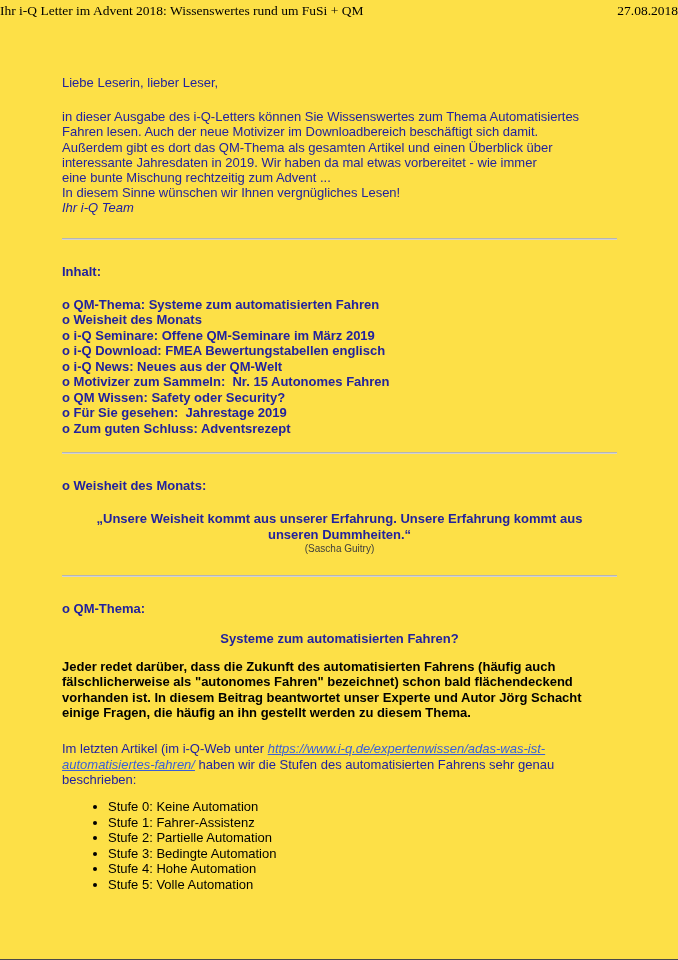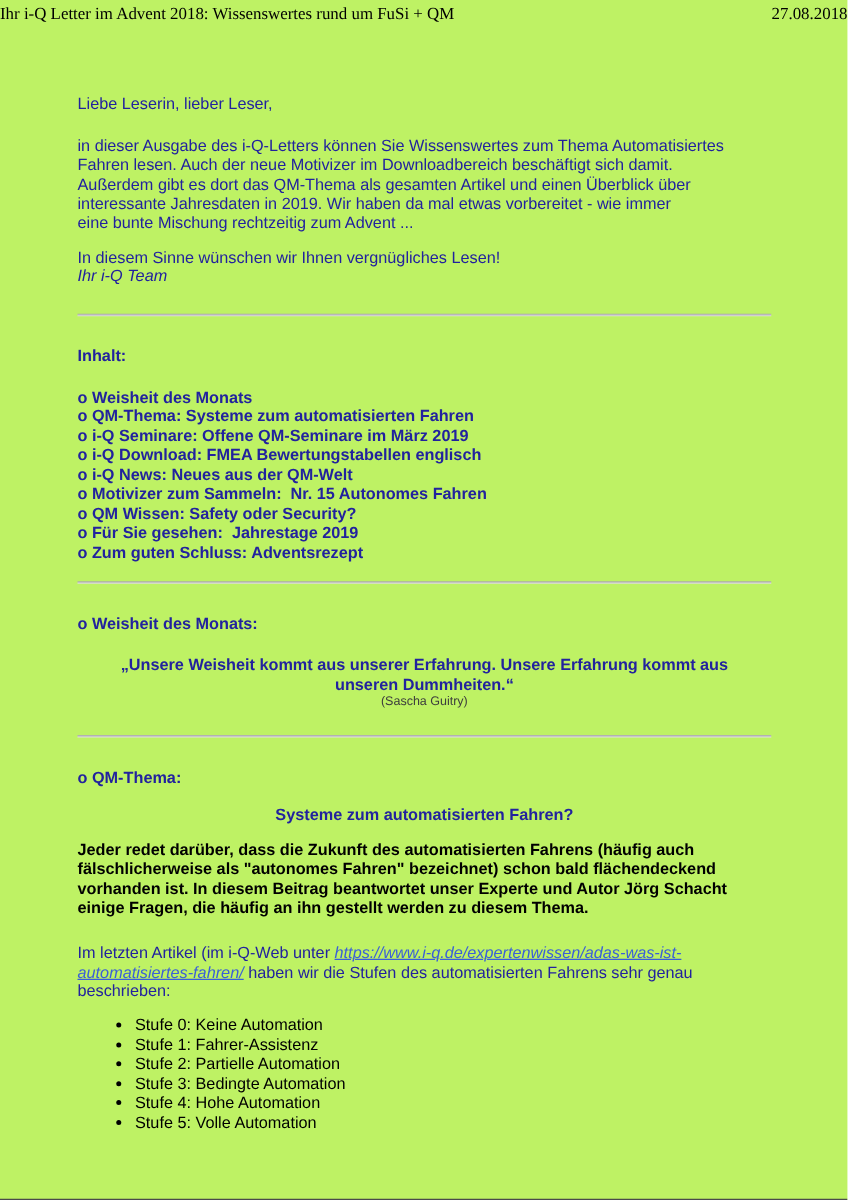--- a/index.html
+++ b/index.html
@@ -1,20 +1,20 @@
 <!DOCTYPE html>
 <html><head>
 <meta charset="utf-8">
 <style>
   html, body { margin: 0; padding: 0; background: #ffffff; }
   .page {
     position: relative;
     width: 678px;
     height: 960px;
-    background: #bef264;
+    background: #fde047;
     box-sizing: border-box;
     border-bottom: 1px solid #4a4a4a;
     overflow: hidden;
     font-family: "Liberation Sans", sans-serif;
     font-size: 13px;
     color: #1a1a1a;
   }
   .content { margin-left: 62px; width: 555px; }
 
   .doc-header {
@@ -22,21 +22,21 @@
     justify-content: space-between;
     padding-top: 3px;
     font-family: "Liberation Serif", serif;
     font-size: 13.5px;
     color: #000000;
     line-height: 16px;
   }
 
   .salutation { margin-top: 56px; color: #22229E; line-height: 15.2px; }
   .intro-para { margin-top: 19px; color: #22229E; line-height: 15.2px; white-space: pre-line; }
-  .closing { margin-top: 13px; color: #22229E; line-height: 15.2px; }
+  .closing { color: #22229E; line-height: 15.2px; }
   .closing-team { font-style: italic; }
 
   .divider {
     margin-top: 22px;
     height: 2px;
     border: none;
     background: linear-gradient(#a6a6a6, #e2e2e2);
   }
   .divider.d2 { margin-top: 16px; }
   .divider.d3 { margin-top: 20px; }
@@ -124,22 +124,22 @@
     <div class="closing">
       <div>In diesem Sinne wünschen wir Ihnen vergnügliches Lesen!</div>
       <div class="closing-team">Ihr i-Q Team</div>
     </div>
 
     <div class="divider d1"></div>
 
     <div class="section-heading">Inhalt:</div>
 
     <ul class="toc-list">
+      <li>o QM-Thema: Systeme zum automatisierten Fahren</li>
       <li>o Weisheit des Monats</li>
-      <li>o QM-Thema: Systeme zum automatisierten Fahren</li>
       <li>o i-Q Seminare: Offene QM-Seminare im März 2019</li>
       <li>o i-Q Download: FMEA Bewertungstabellen englisch</li>
       <li>o i-Q News: Neues aus der QM-Welt</li>
       <li>o Motivizer zum Sammeln:  Nr. 15 Autonomes Fahren</li>
       <li>o QM Wissen: Safety oder Security?</li>
       <li>o Für Sie gesehen:  Jahrestage 2019</li>
       <li>o Zum guten Schluss: Adventsrezept</li>
     </ul>
 
     <div class="divider d2"></div>

